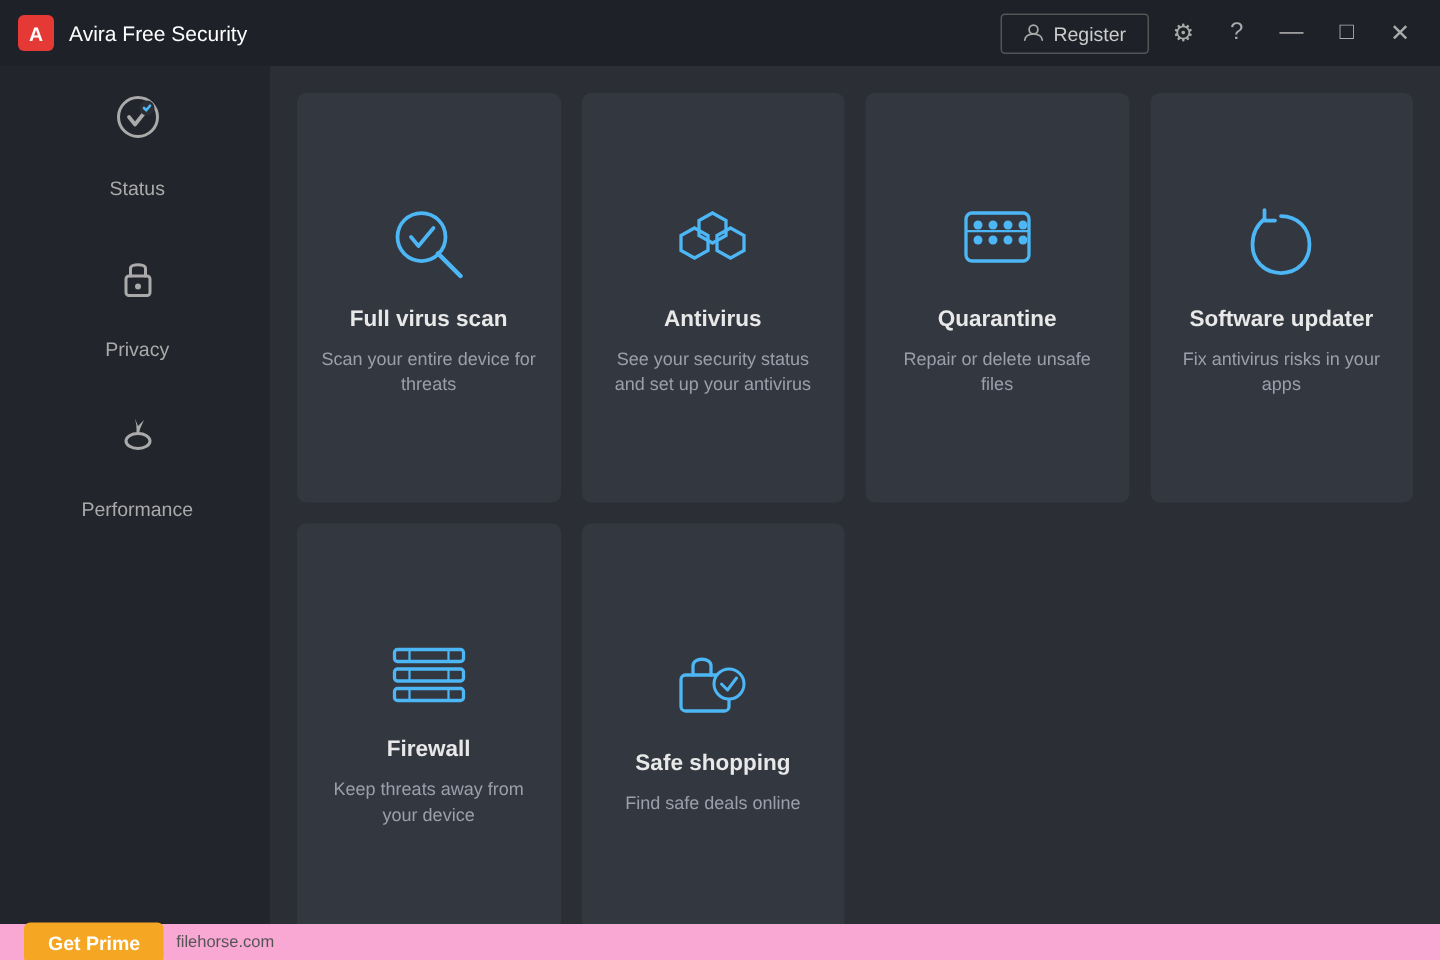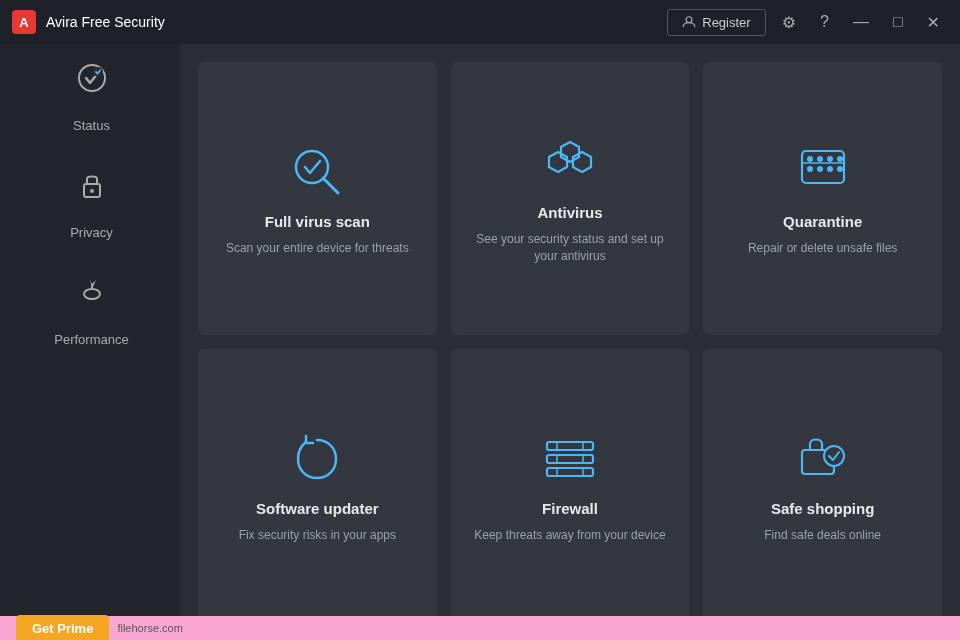--- a/index.html
+++ b/index.html
@@ -108,21 +108,21 @@
       font-size: 13px;
       font-weight: 500;
     }
 
     
     #content {
       flex: 1;
       background: #2b2e35;
       padding: 18px;
       display: grid;
-      grid-template-columns: 1fr 1fr 1fr;
+      grid-template-columns: 1fr 1fr 1fr 1fr;
       grid-template-rows: 1fr 1fr;
       gap: 14px;
     }
 
     .feature-card {
       background: #333740;
       border-radius: 6px;
       display: flex;
       flex-direction: column;
       align-items: center;
@@ -278,21 +278,21 @@
       <span class="feature-title">Quarantine</span>
       <span class="feature-desc">Repair or delete unsafe files</span>
     </div>
 
     <div class="feature-card">
       <svg viewBox="0 0 62 62" fill="none" xmlns="http://www.w3.org/2000/svg">
         <path d="M31 12 C42 12 50 20 50 31 C50 42 42 50 31 50 C20 50 12 42 12 31 C12 24 15 18 20 14" stroke="#4db6f5" stroke-width="2.5" stroke-linecap="round" fill="none"></path>
         <polyline points="20,8 20,15 27,15" stroke="#4db6f5" stroke-width="2.5" stroke-linecap="round" stroke-linejoin="round"></polyline>
       </svg>
       <span class="feature-title">Software updater</span>
-      <span class="feature-desc">Fix security risks in your apps</span>
+      <span class="feature-desc">Fix antivirus risks in your apps</span>
     </div>
 
     <div class="feature-card">
       <svg viewBox="0 0 62 62" fill="none" xmlns="http://www.w3.org/2000/svg">
         <rect x="8" y="14" width="46" height="8" rx="2" stroke="#4db6f5" stroke-width="2.2" fill="none"></rect>
         <rect x="8" y="27" width="46" height="8" rx="2" stroke="#4db6f5" stroke-width="2.2" fill="none"></rect>
         <rect x="8" y="40" width="46" height="8" rx="2" stroke="#4db6f5" stroke-width="2.2" fill="none"></rect>
         <line x1="18" y1="14" x2="18" y2="22" stroke="#4db6f5" stroke-width="1.5"></line>
         <line x1="18" y1="27" x2="18" y2="35" stroke="#4db6f5" stroke-width="1.5"></line>
         <line x1="18" y1="40" x2="18" y2="48" stroke="#4db6f5" stroke-width="1.5"></line>

